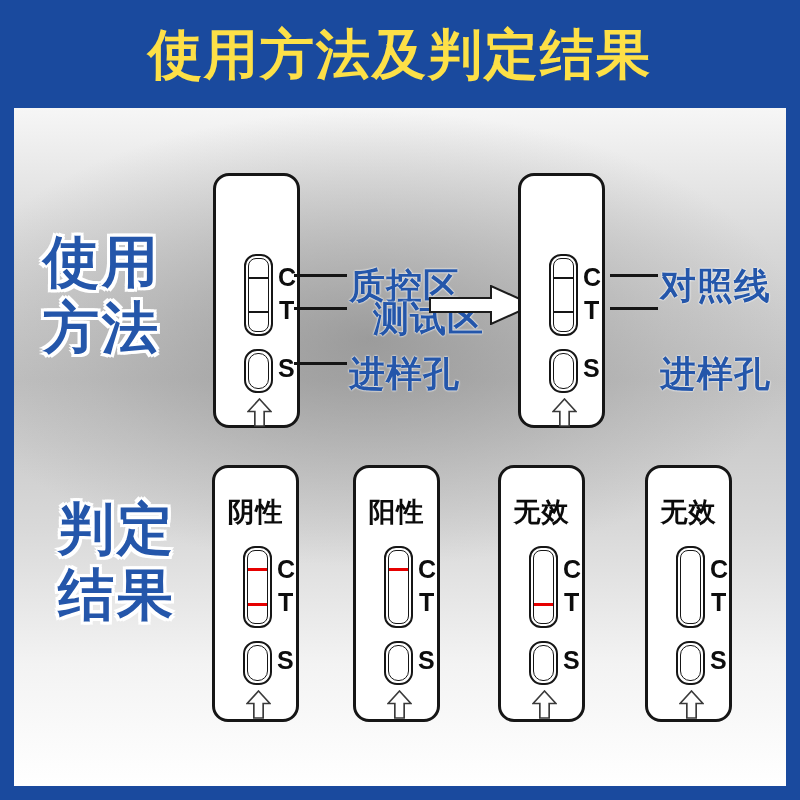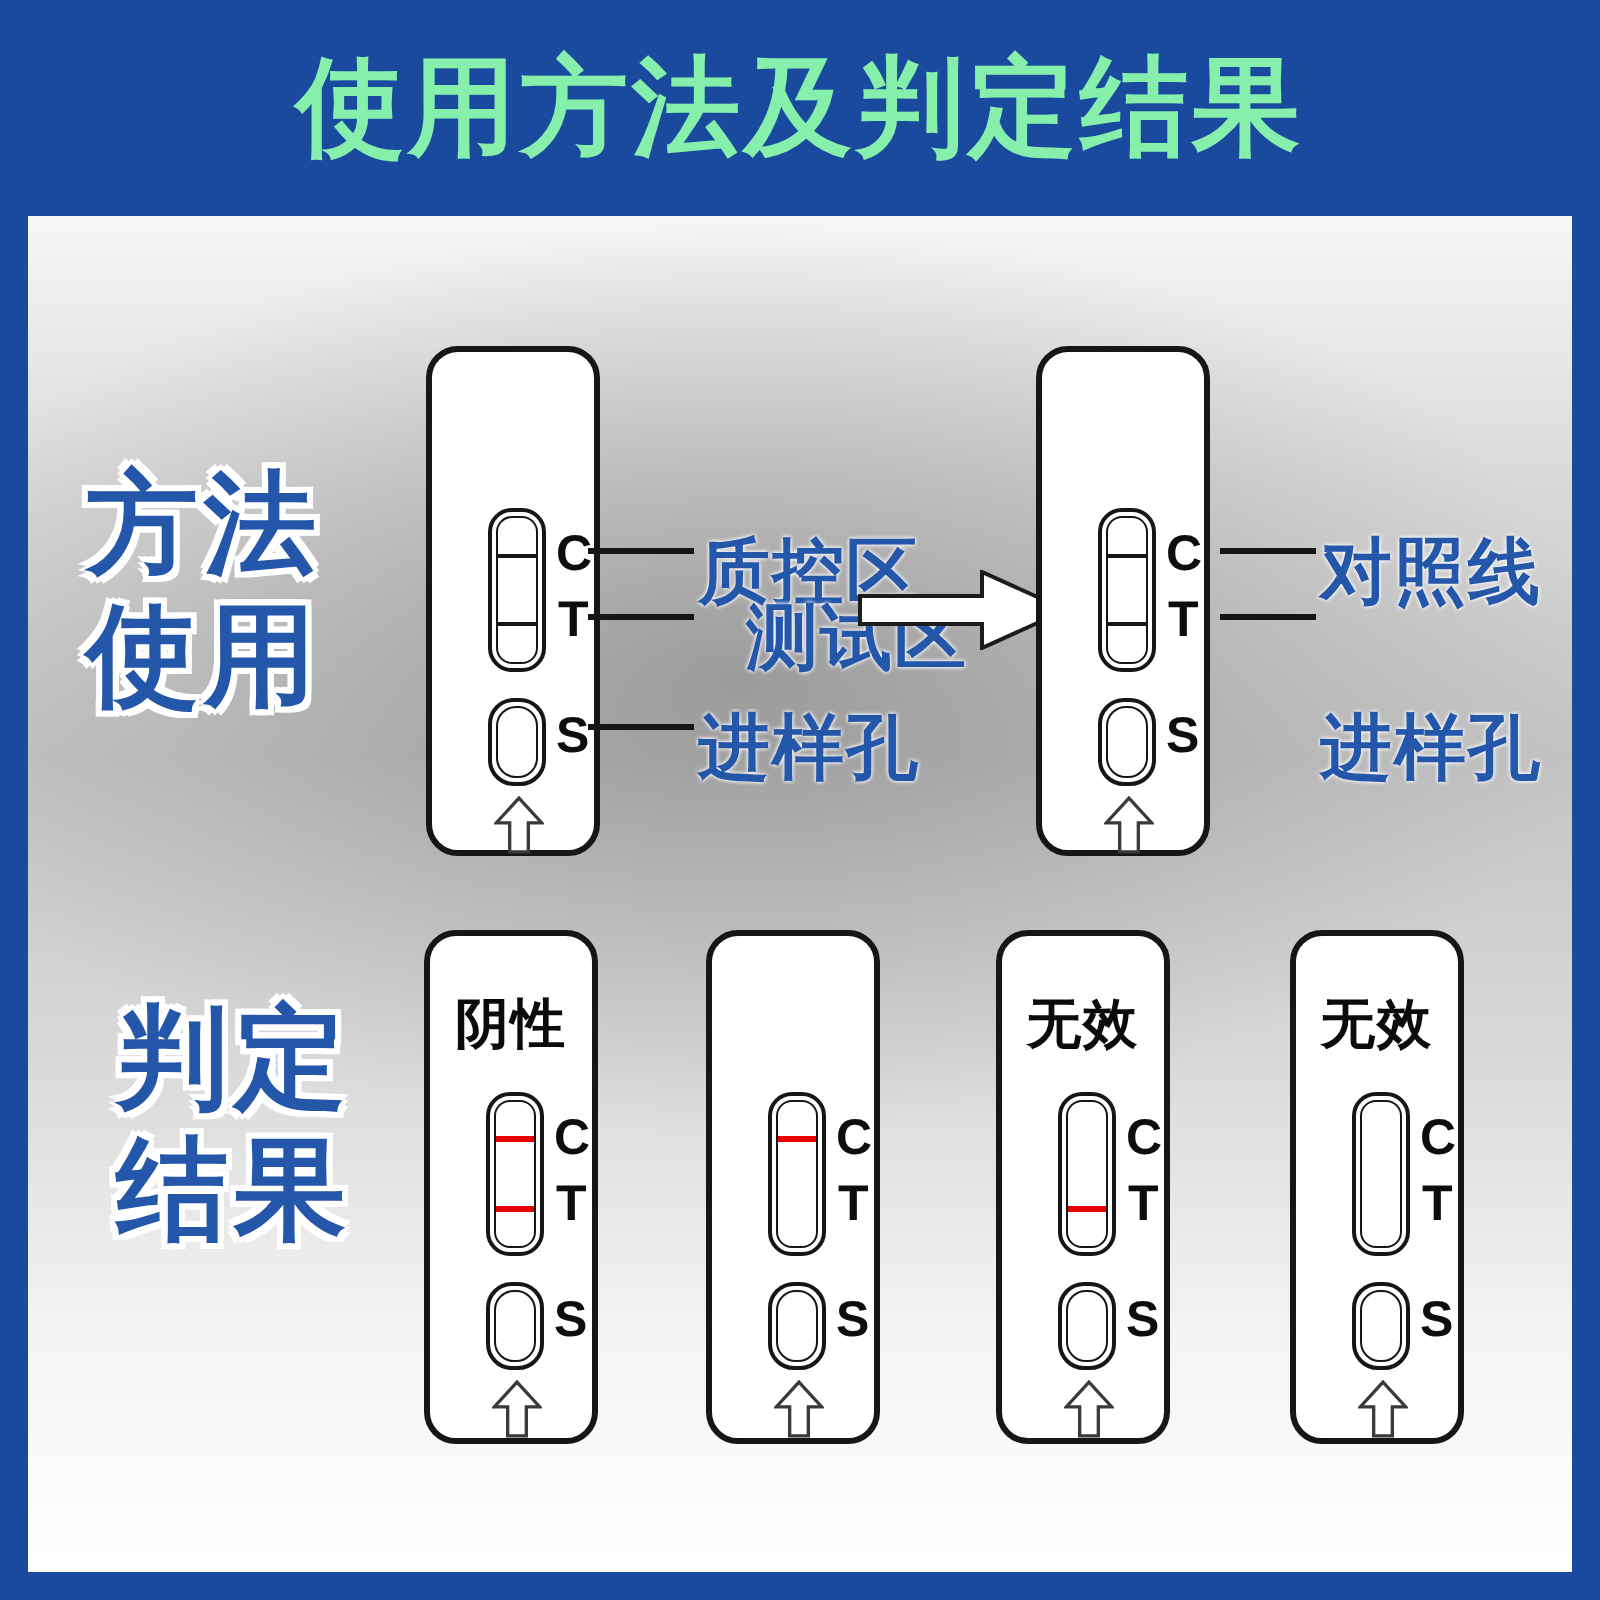--- a/index.html
+++ b/index.html
@@ -10,21 +10,21 @@
   }
   *{box-sizing:border-box;margin:0;padding:0;}
   html,body{width:800px;height:800px;}
   body{font-family:"Liberation Sans","DejaVu Sans",sans-serif;}
   .stage{position:relative;width:800px;height:800px;overflow:hidden;background:#fff;}
 
   
   .banner{position:absolute;left:0;top:0;width:800px;height:108px;background:var(--banner);}
   .banner h1{
     width:100%;text-align:center;line-height:108px;
-    font-size:54px;font-weight:bold;color:#86efac;letter-spacing:2px;
+    font-size:54px;font-weight:bold;color:#fde047;letter-spacing:2px;
   }
   .frame{position:absolute;background:var(--banner);}
   .frame.left{left:0;top:108px;width:14px;height:692px;}
   .frame.right{right:0;top:108px;width:14px;height:692px;}
   .frame.bottom{left:0;bottom:0;width:800px;height:14px;}
 
   
   .content-bg{
     position:absolute;left:14px;top:108px;width:772px;height:678px;
     background:
@@ -100,22 +100,22 @@
 
   <div class="banner">
     <h1>使用方法及判定结果</h1>
   </div>
   <div class="frame left"></div>
   <div class="frame right"></div>
   <div class="frame bottom"></div>
   <div class="content-bg"></div>
 
   <div class="side-title usage">
+    <div>使用</div>
     <div>方法</div>
-    <div>使用</div>
   </div>
 
   <div class="cassette diagram" style="left:213px;top:173px;">
     <div class="strip-window">
       <div class="strip-inner">
         <div class="pos-line pos-c"></div>
         <div class="pos-line pos-t"></div>
       </div>
     </div>
     <span class="letter letter-c">C</span>
@@ -181,20 +181,21 @@
     <div class="sample-well">
       <div class="well-inner"></div>
     </div>
     <span class="letter letter-s">S</span>
     <svg class="up-arrow" viewBox="0 0 24 28">
       <polygon points="12,1 23,13 16.5,13 16.5,27 7.5,27 7.5,13 1,13" fill="#fff" stroke="#3a3a3a" stroke-width="1.6"></polygon>
     </svg>
   </div>
 
   <div class="cassette result" style="left:353px;top:465px;" data-marks="c">
+    <div class="result-label">阳性</div>
     <div class="strip-window">
       <div class="strip-inner">
         <div class="red-line red-c"></div>
 
       </div>
     </div>
     <span class="letter letter-c">C</span>
     <span class="letter letter-t">T</span>
     <div class="sample-well">
       <div class="well-inner"></div>

